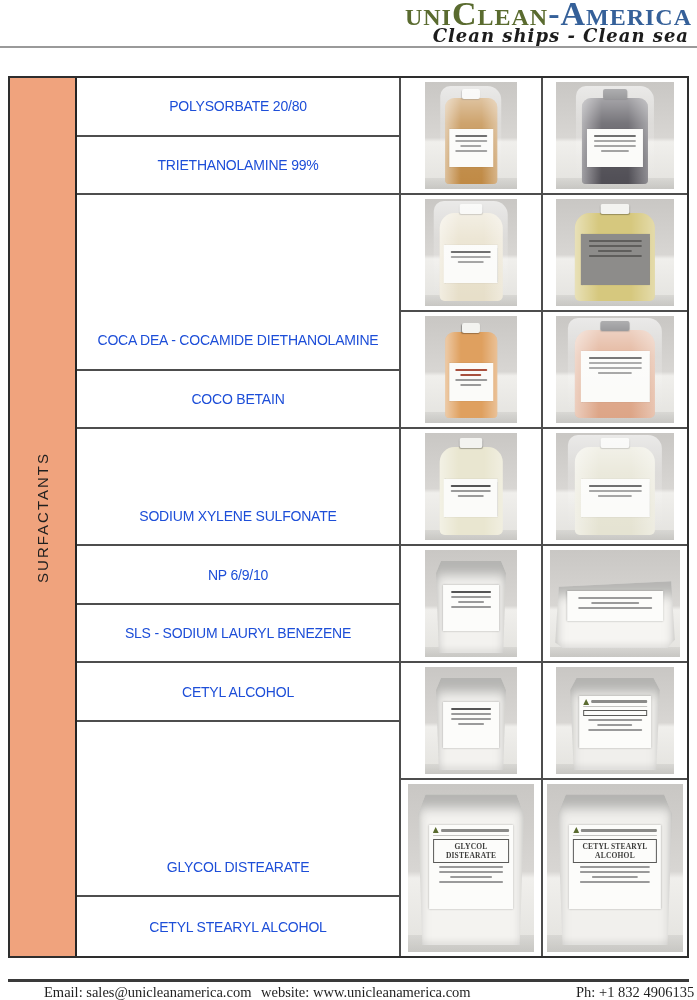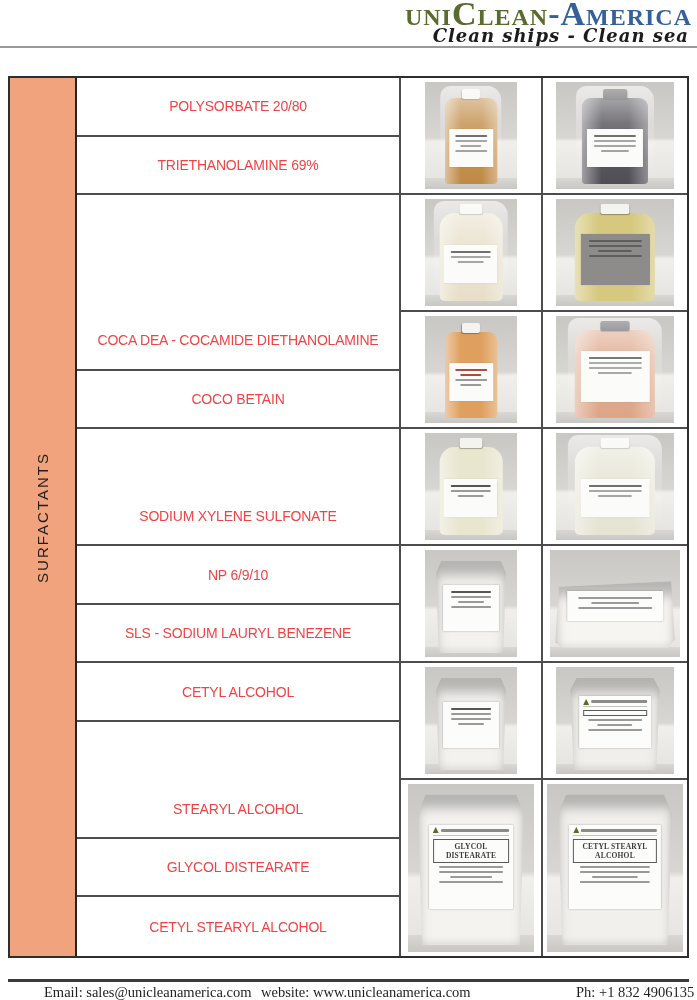--- a/index.html
+++ b/index.html
@@ -22,21 +22,21 @@
   .catalog { position:absolute; top:76px; left:8px; width:681px; height:882px;
              display:grid; grid-template-columns:67px 322px 142px 146px;
              grid-template-rows:repeat(15, 1fr); border:2px solid #2e2e2e; }
   .cell { position:relative; }
   .side { grid-area:1/1/16/2; border-right:2px solid #242424;
           display:flex; align-items:center; justify-content:center; }
   .side-label { writing-mode:vertical-rl; transform:rotate(180deg);
                 font-size:15px; letter-spacing:2px; color:#1f1f1f; font-weight:400; }
   .name { grid-column:2; display:flex; align-items:center; justify-content:center;
           border-bottom:2px solid #4d4d4d; padding:2px 6px; text-align:center;
-          font-size:14px; color:#ef4444; letter-spacing:-0.2px; }
+          font-size:14px; color:#1d4ed8; letter-spacing:-0.2px; }
   .name.last { border-bottom:none; }
   .img { display:flex; align-items:center; justify-content:center;
          border-left:2px solid #4d4d4d; border-bottom:2px solid #4d4d4d; }
   .img.last { border-bottom:none; }
 
   
   .photo { position:relative; height:calc(100% - 8px); overflow:hidden;
            background:linear-gradient(180deg,#c9c7c4 0%,#d8d6d3 52%,#f0efec 56%,#e3e2de 100%); }
   .pw1{width:92px;} .pw2{width:118px;} .pw3{width:130px;} .pw4{width:126px;} .pw5{width:136px;}
   .photo::after { content:""; position:absolute; left:0; right:0; bottom:0; height:10%;
@@ -104,28 +104,27 @@
   <div class="header-divider"></div>
 </div>
 
 <div class="catalog">
 
   <div class="cell side" style="background:#f0a37d">
     <span class="side-label">SURFACTANTS</span>
   </div>
 
   <div class="cell name" style="grid-row:1">POLYSORBATE 20/80</div>
-  <div class="cell name" style="grid-row:2">TRIETHANOLAMINE 69%</div>
+  <div class="cell name" style="grid-row:2">TRIETHANOLAMINE 99%</div>
   <div class="cell name" style="grid-row:5">COCA DEA - COCAMIDE DIETHANOLAMINE</div>
   <div class="cell name" style="grid-row:6">COCO BETAIN</div>
   <div class="cell name" style="grid-row:8">SODIUM XYLENE SULFONATE</div>
   <div class="cell name" style="grid-row:9">NP 6/9/10</div>
   <div class="cell name" style="grid-row:10">SLS - SODIUM LAURYL BENEZENE</div>
   <div class="cell name" style="grid-row:11">CETYL ALCOHOL</div>
-  <div class="cell name" style="grid-row:13">STEARYL ALCOHOL</div>
   <div class="cell name" style="grid-row:14">GLYCOL DISTEARATE</div>
   <div class="cell name last" style="grid-row:15">CETYL STEARYL ALCOHOL</div>
 
   <div class="cell img" style="grid-area:1/3/3/4">
     <div class="photo pw1">
       <div class="vessel bottle bagged" style="--liq:#c08a45">
         <div class="cap"></div>
         <div class="label">
           <div class="ln dk"></div>
             <div class="ln"></div>

